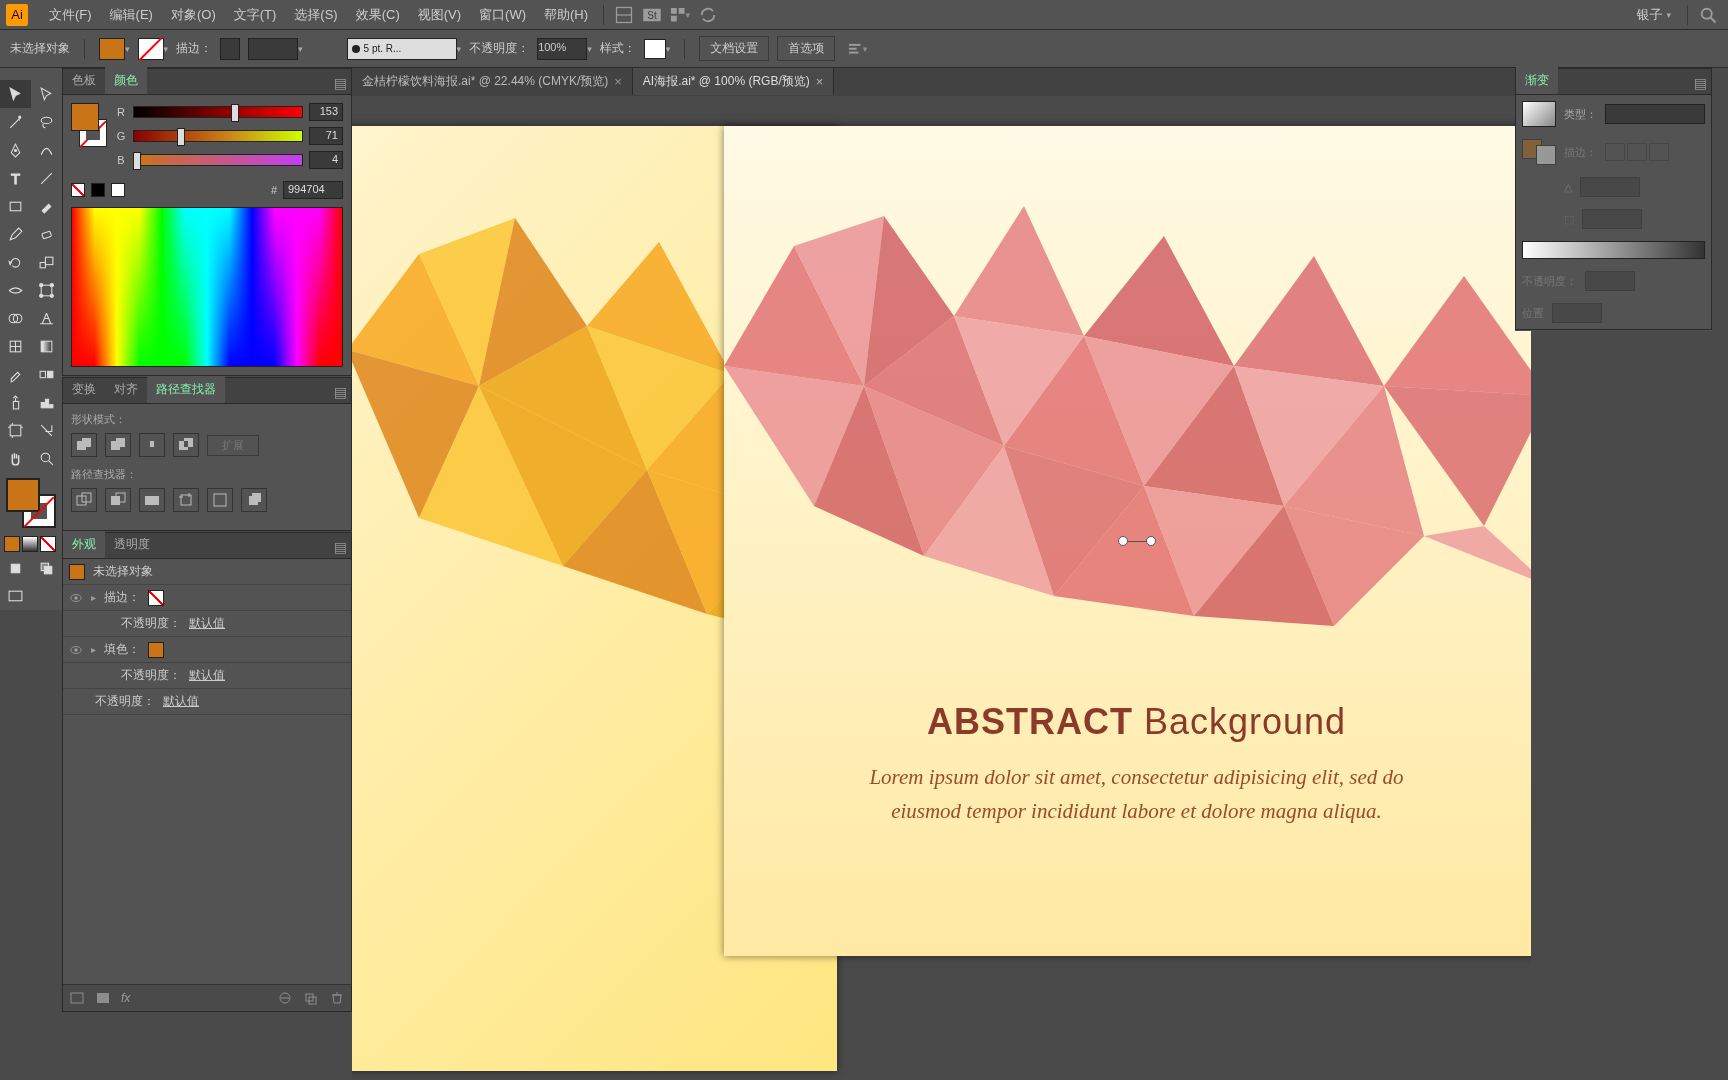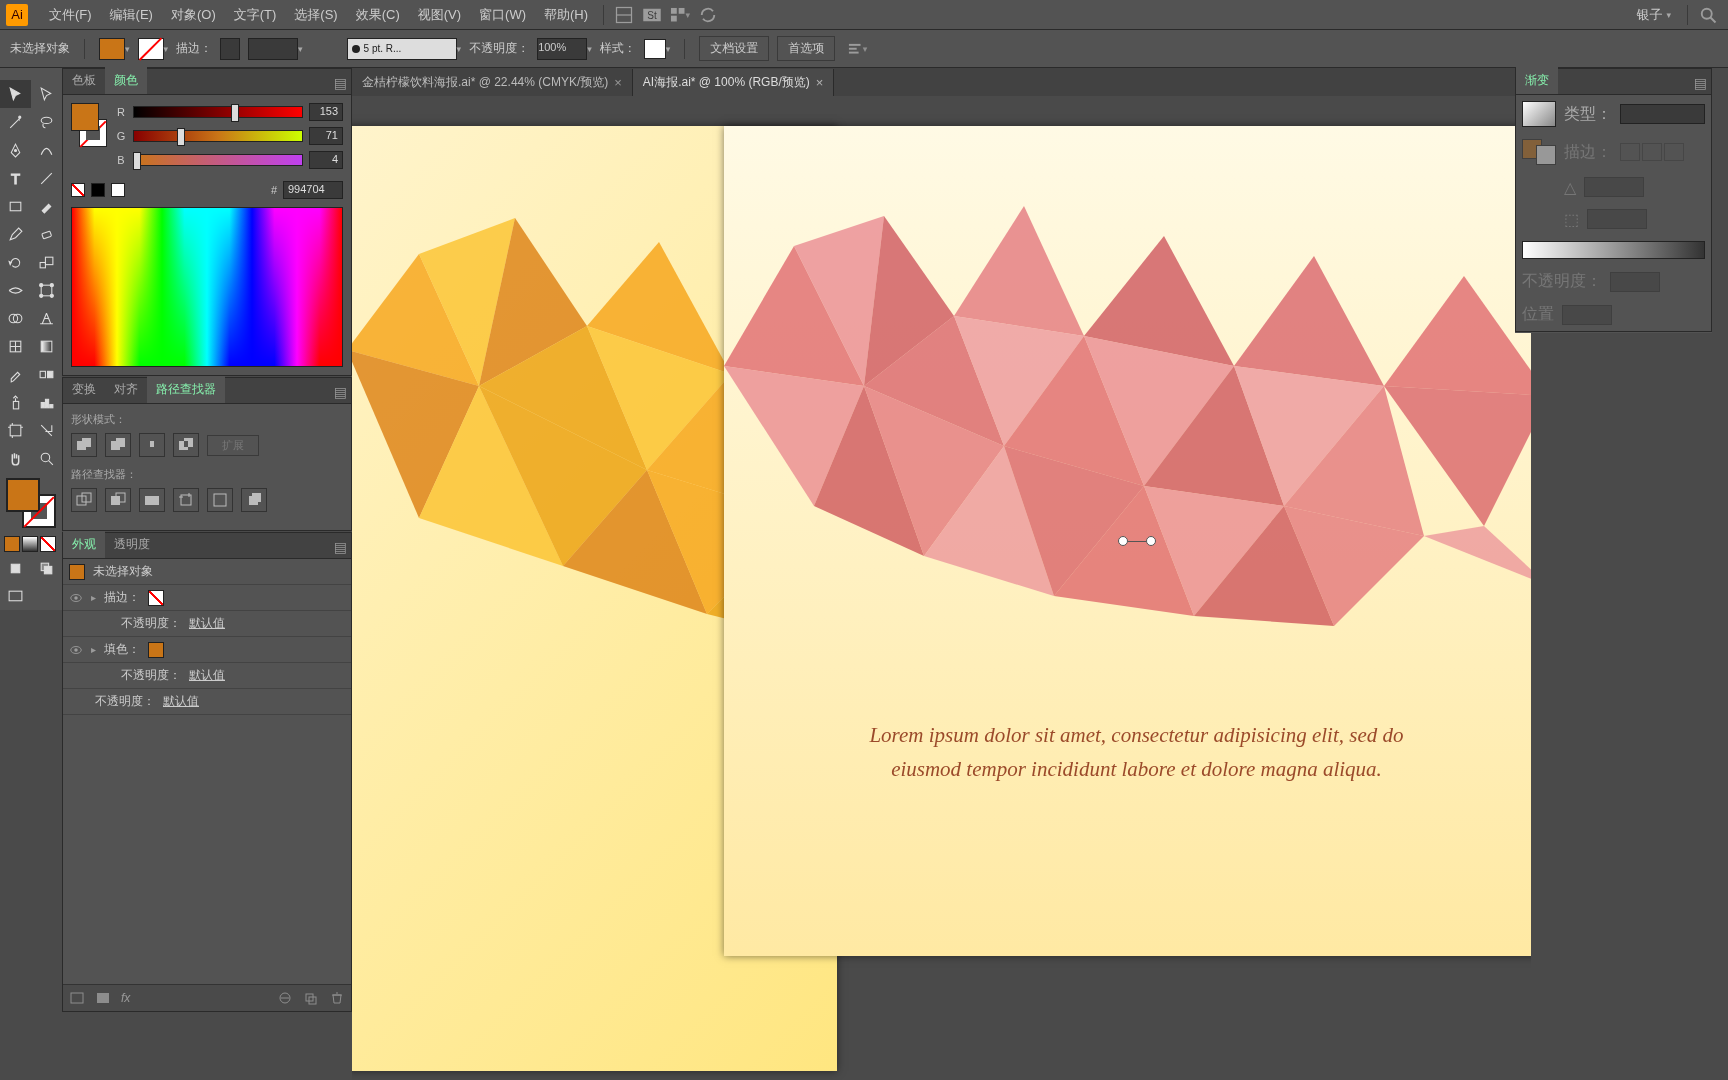--- a/index.html
+++ b/index.html
@@ -83,21 +83,21 @@
 
 
 .appr-row { display:flex; align-items:center; gap:8px; padding:4px 6px; border-bottom:1px solid #434343; }
 .appr-eye { width:14px; height:14px; opacity:.7; }
 .appr-indent { width:18px; }
 .appr-sw { width:16px; height:16px; border:1px solid #222; }
 .appr-footer { display:flex; gap:10px; padding:6px; border-top:1px solid #333; background:#4a4a4a; }
 .appr-footer-icon { width:16px; height:14px; opacity:.6; cursor:pointer; }
 
 
-.doc-tabs { position:absolute; left:352px; right:197px; top:68px; height:28px; background:#424242; display:flex; align-items:center; z-index:1; }
+.doc-tabs { position:absolute; left:352px; right:197px; top:68px; height:28px; background:#424242; display:flex; align-items:flex-start; z-index:1; }
 .doc-tab { padding:5px 10px; background:#424242; font-size:12px; color:#bbb; cursor:pointer; display:flex; align-items:center; gap:6px; border-right:1px solid #2a2a2a; }
 .doc-tab.active { background:#4a4a4a; color:#ddd; }
 .doc-close { font-size:13px; opacity:.7; cursor:pointer; }
 
 
 .canvas { position:absolute; left:352px; right:197px; top:96px; bottom:0; background:#4a4a4a; overflow:hidden; }
 .artboard { position:absolute; background:#fff; box-shadow:0 0 8px rgba(0,0,0,.5); }
 .ab1 { left:-5px; top:30px; width:490px; height:945px; background:linear-gradient(135deg,#fff4cc,#ffe680); overflow:hidden; }
 .ab2 { left:372px; top:30px; width:825px; height:830px; background:linear-gradient(180deg,#fffae5,#ffe9a3); overflow:hidden; }
 .poly-art { position:absolute; top:80px; left:0; right:0; height:480px; }
@@ -105,21 +105,21 @@
 .abs-title b { font-weight:700; }
 .abs-body { font-family:Georgia,serif; font-style:italic; color:#9b4a2a; font-size:21px; text-align:center; line-height:1.6; margin-top:18px; padding:0 120px; }
 .grad-handle { position:absolute; top:410px; left:50%; transform:translateX(-50%); display:flex; align-items:center; }
 .gh-circ { width:10px; height:10px; border:1px solid #555; border-radius:50%; background:#fff; }
 .gh-line { width:18px; height:1px; background:#555; }
 
 
 .right-stack { position:absolute; right:16px; top:68px; width:197px; background:#535353; z-index:2; }
 .grad-preview { width:34px; height:26px; background:linear-gradient(135deg,#fff,#888); border:1px solid #222; }
 .grad-row { display:flex; align-items:center; gap:8px; padding:6px; }
-.grad-label { font-size:16px; color:#aaa; }
+.grad-label { font-size:11px; color:#aaa; }
 .grad-input { flex:1; height:20px; background:#3a3a3a; border:1px solid #222; }
 .grad-bar { height:18px; background:linear-gradient(to right,#fff,#333); margin:6px; border:1px solid #222; }
 .grad-dim { opacity:.4; }
 </style>
 </head>
 <body>
 
 <div class="menubar">
   <div class="ai-logo">Ai</div>
   <div class="menu-item">文件(F)</div>
@@ -704,20 +704,21 @@
         <polygon points="560,320 700,350 610,440" fill="#e06b75"></polygon>
         <polygon points="700,350 760,340 825,400" fill="#ea8e97"></polygon>
       </g>
     </svg>
     <div class="grad-handle">
       <div class="gh-circ"></div>
         <div class="gh-line"></div>
         <div class="gh-circ"></div>
     </div>
     <div style="position:absolute;top:575px;left:0;right:0;">
+      <div class="abs-title"><b>ABSTRACT</b><span> Background</span></div>
       <div class="abs-body">Lorem ipsum dolor sit amet, consectetur adipisicing elit, sed do eiusmod tempor incididunt labore et dolore magna aliqua.</div>
     </div>
   </div>
 </div>
 
 <div class="right-stack">
   <div class="panel">
     <div class="panel-tabs">
       <div class="panel-tab active">渐变</div>
       <div class="panel-menu">▤</div>

